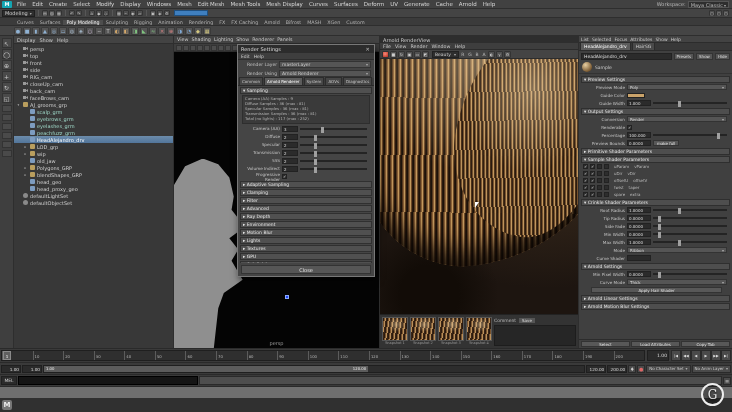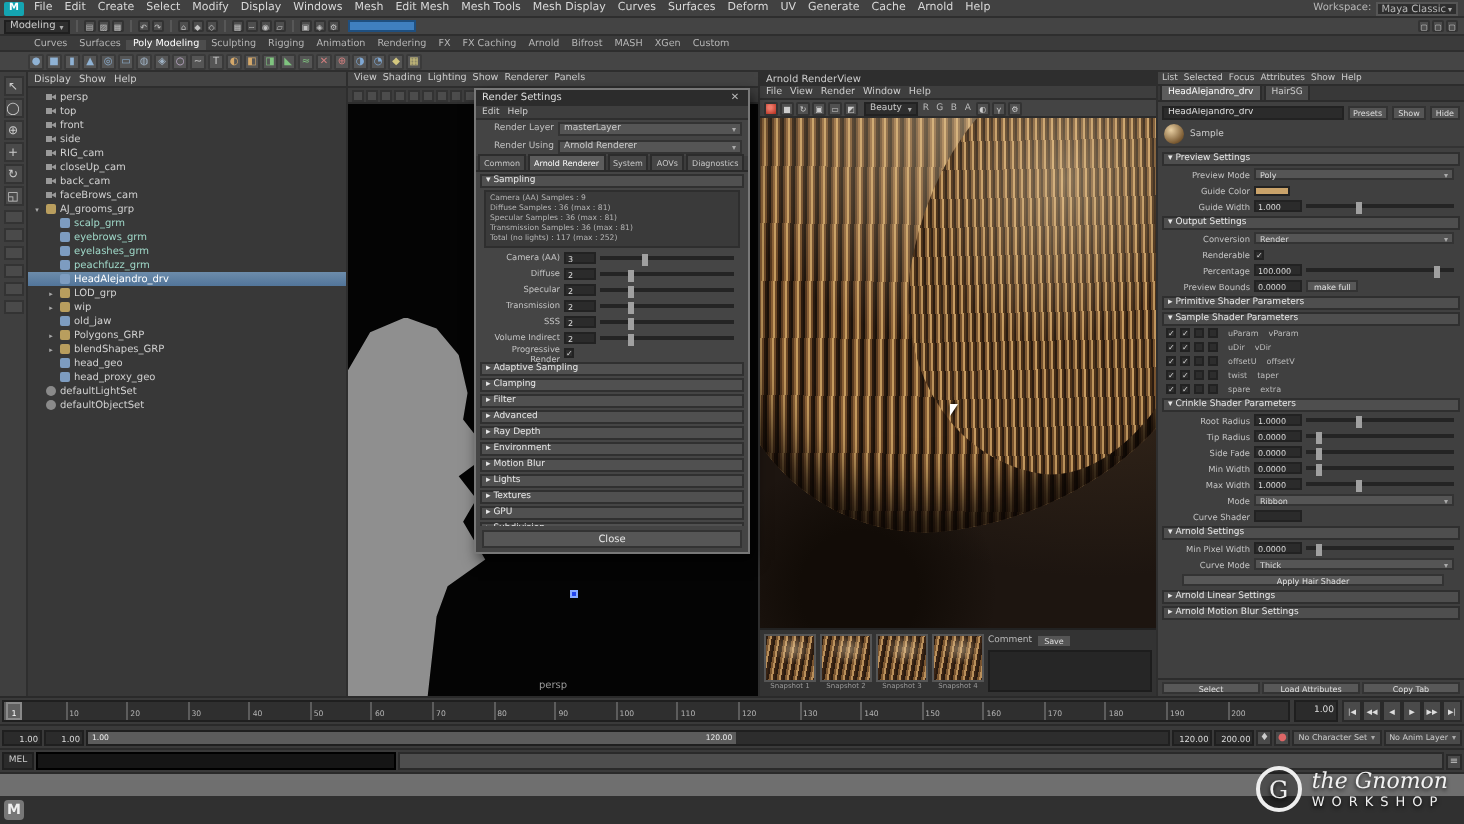--- a/index.html
+++ b/index.html
@@ -854,22 +854,15 @@
 
   <div class="helpline">
     <span></span>
   </div>
   <div class="footer">
     <div class="footer-m">M</div>
   </div>
 
   <div class="watermark">
     <div class="gw-logo">G</div>
-    <div class="gw-text">
-      <div class="gw-top">
-        <span>the</span>
-        <span>Gnomon</span>
-      </div>
-      <div class="gw-sub">WORKSHOP</div>
-    </div>
   </div>
 
 </div>
 
 </body></html>

